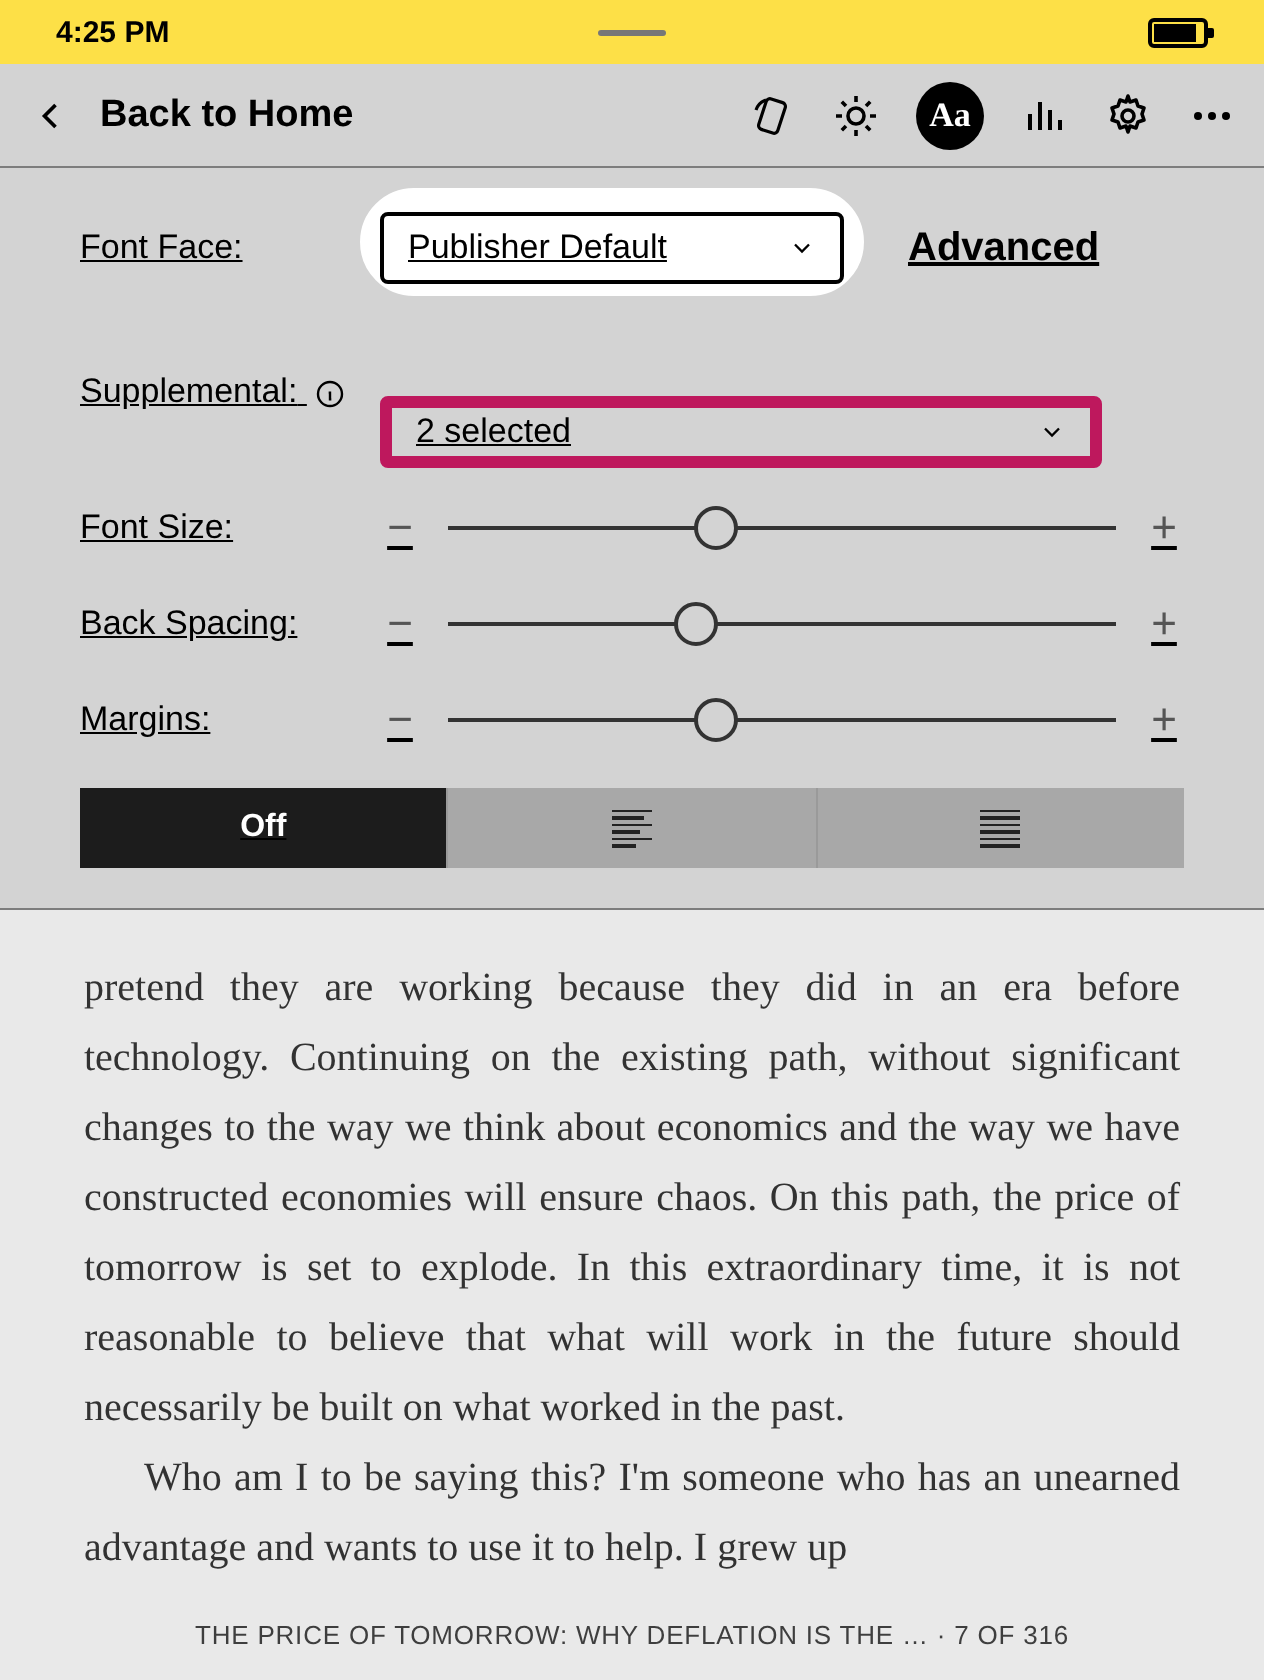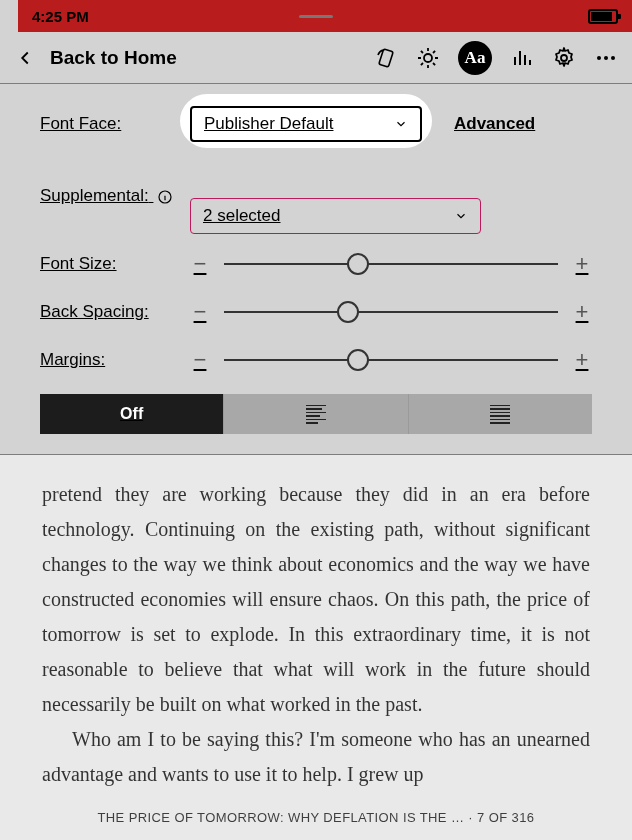--- a/index.html
+++ b/index.html
@@ -1,20 +1,20 @@
 <!DOCTYPE html>
 <html><head>
 <meta charset="utf-8">
 <style>
   * { box-sizing: border-box; margin: 0; padding: 0; }
   html, body { width: 632px; height: 840px; font-family: -apple-system, Helvetica, Arial, sans-serif; background: #d3d3d3; overflow: hidden; }
   .root { width: 632px; height: 840px; display: flex; flex-direction: column; position: relative; }
 
   
-  .status-bar { height: 32px; display: flex; align-items: center; justify-content: space-between; padding: 0 14px; background: #b91c1c; margin-left: 18px; }
+  .status-bar { height: 32px; display: flex; align-items: center; justify-content: space-between; padding: 0 28px; background: #fde047; }
   .status-time { font-size: 15px; font-weight: 600; color: #000; }
   .status-center { position: absolute; left: 50%; transform: translateX(-50%); }
   .notch { width: 34px; height: 3px; background: #777; border-radius: 2px; }
   .battery { width: 30px; height: 15px; border: 2px solid #000; border-radius: 3px; position: relative; }
   .battery::after { content: ""; position: absolute; right: -5px; top: 3px; width: 3px; height: 5px; background: #000; border-radius: 0 1px 1px 0; }
   .battery .fill { position: absolute; left: 1px; top: 1px; bottom: 1px; width: 80%; background: #000; }
 
   
   .toolbar { height: 52px; display: flex; align-items: center; justify-content: space-between; padding: 0 14px; background: #d3d3d3; border-bottom: 1px solid #7d7d7d; }
   .toolbar-left { display: flex; align-items: flex-start; gap: 14px; }
@@ -26,22 +26,22 @@
   
   .settings { background: #d3d3d3; padding: 16px 40px 16px 40px; border-bottom: 1px solid #7d7d7d; text-decoration: underline; }
   .row { display: flex; align-items: center; min-height: 48px; }
   .row-label { width: 150px; font-size: 17px; color: #000; }
   .row-label .info { display: inline-flex; vertical-align: middle; margin-left: 4px; }
 
   
   .fontface-wrap { position: relative; }
   .highlight-ring { position: absolute; left: -10px; top: -12px; width: 252px; height: 54px; border: 3px solid #fff; border-radius: 28px; background: #fff; z-index: 0; }
   .select-box { position: relative; z-index: 1; width: 232px; height: 36px; border: 2px solid #000; border-radius: 4px; background: #fff; display: flex; align-items: center; justify-content: space-between; padding: 0 12px; font-size: 17px; }
-  .select-box.gray { background: #d3d3d3; width: 291px; border: 1px solid #be185d; margin-top: 40px; }
-  .advanced { margin-left: 32px; font-size: 17px; font-weight: 700; color: #000; }
+  .select-box.gray { background: #d3d3d3; width: 361px; border: 6px solid #be185d; margin-top: 40px; }
+  .advanced { margin-left: 32px; font-size: 20px; font-weight: 700; color: #000; }
 
   
   .slider-row { display: flex; align-items: center; gap: 14px; flex: 1; }
   .pm { width: 20px; text-align: center; font-size: 22px; color: #555; user-select: none; }
   .slider { position: relative; flex: 1; height: 24px; }
   .slider .track { position: absolute; left: 0; right: 0; top: 50%; height: 2px; background: #333; transform: translateY(-50%); }
   .slider .thumb { position: absolute; top: 50%; width: 22px; height: 22px; border: 2px solid #333; border-radius: 50%; background: #d3d3d3; transform: translate(-50%, -50%); }
 
   
   .just-group { display: flex; flex: 1; }

